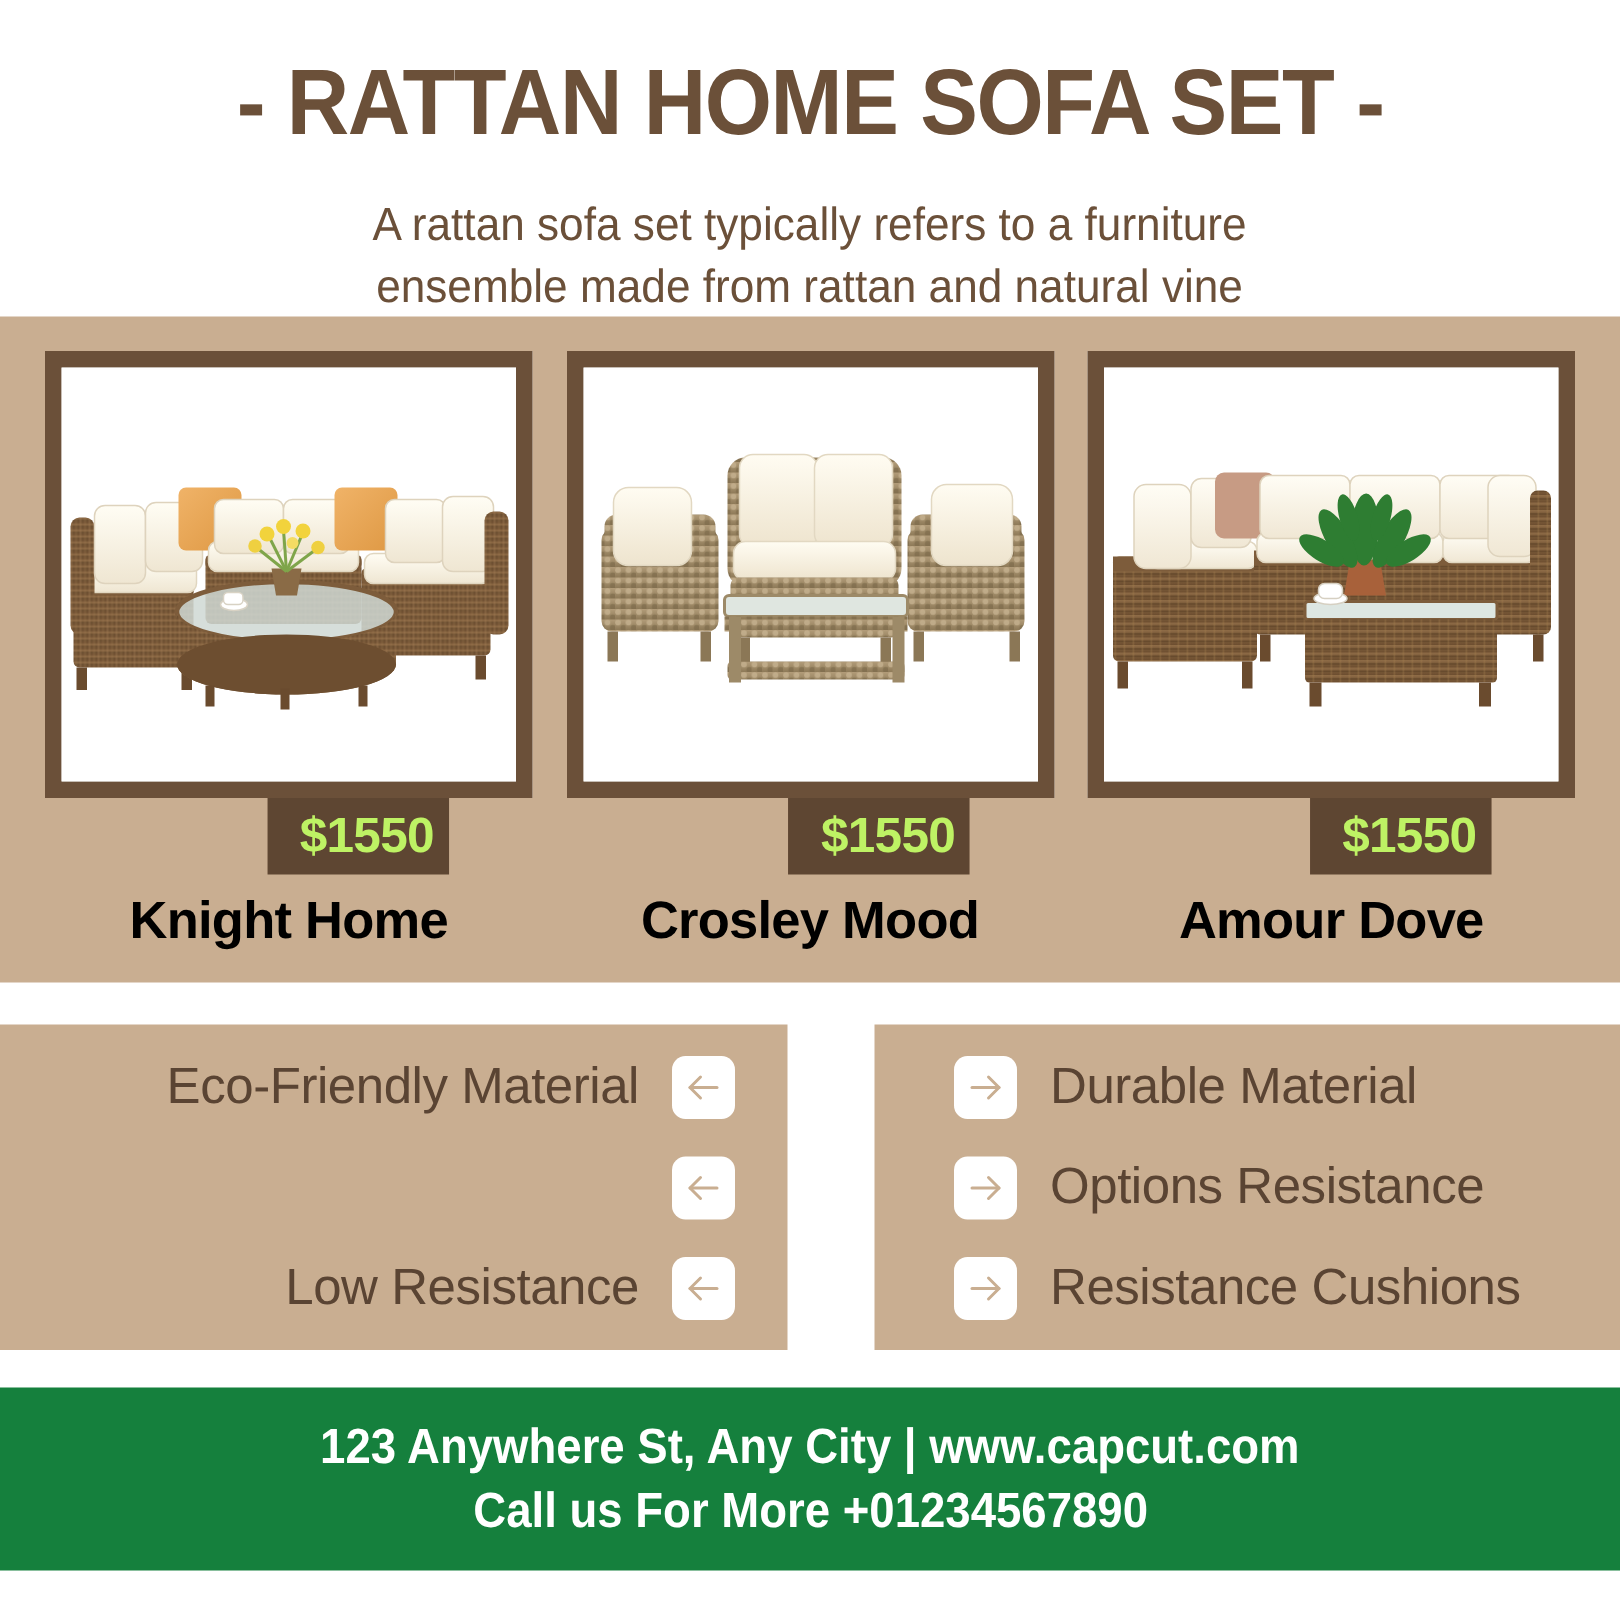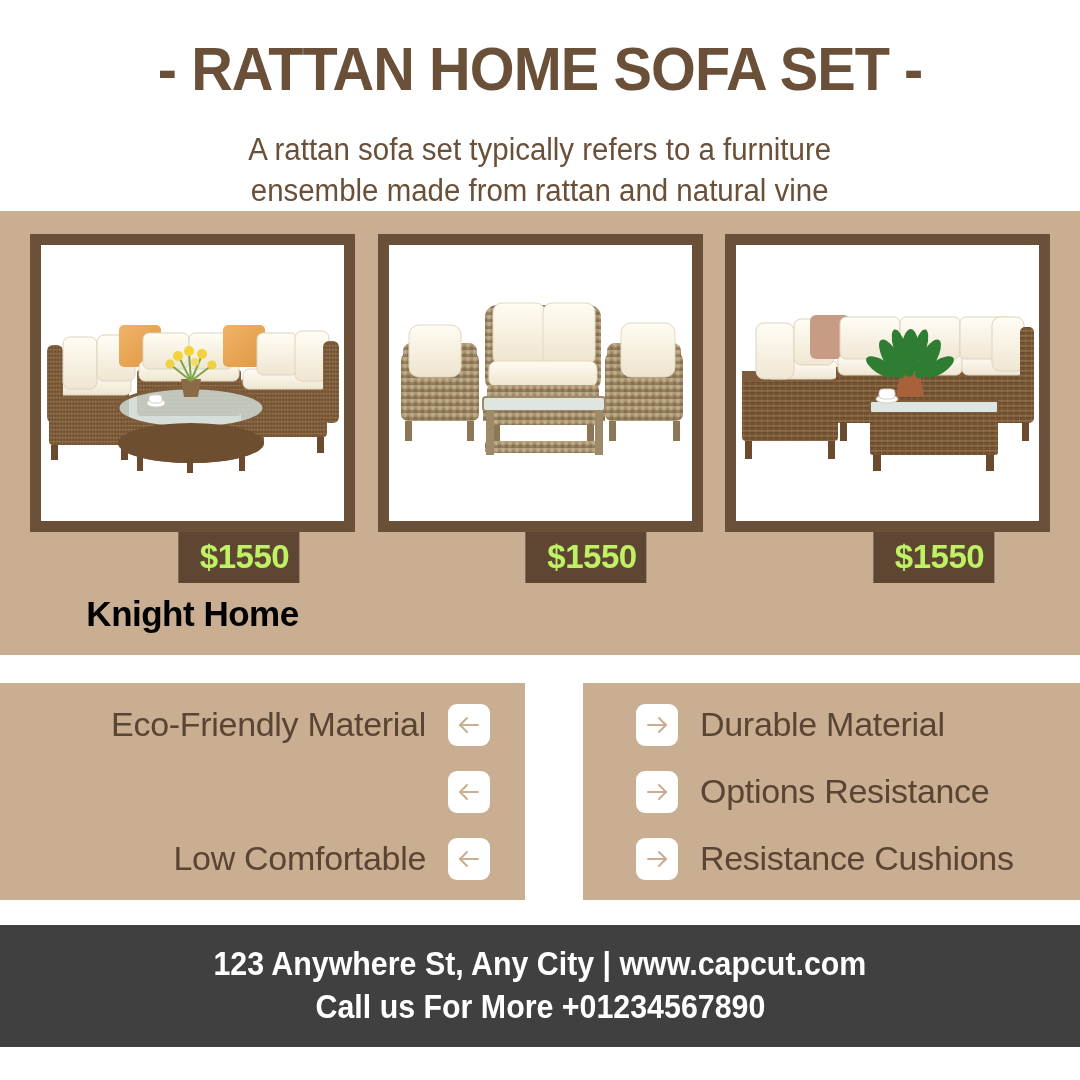--- a/index.html
+++ b/index.html
@@ -115,21 +115,21 @@
     background:#ffffff;
     border-radius:9px;
     flex:0 0 auto;
     display:flex;align-items:center;justify-content:center;
   }
   .arrow-box svg{display:block;}
 
   
   .footer{
     position:absolute;left:0;top:925px;width:1080px;height:122px;
-    background:#404040;
+    background:#15803d;
     display:flex;flex-direction:column;align-items:center;justify-content:center;
   }
   .footer-line{
     color:#ffffff;
     font-size:33px;
     font-weight:bold;
     text-align:center;
     line-height:1.30;
     letter-spacing:0px;
     transform:scaleX(0.92);
@@ -289,20 +289,21 @@
 
             <rect x="94" y="152" width="122" height="14" rx="3" fill="#dfe6e0" stroke="#9d8a68" stroke-width="2"></rect>
             <rect x="94" y="166" width="122" height="10" fill="url(#weave2)"></rect>
             <rect x="96" y="196" width="118" height="12" rx="3" fill="url(#weave2)"></rect>
             <rect x="97" y="166" width="8" height="44" fill="#9d8a68"></rect>
             <rect x="206" y="166" width="8" height="44" fill="#9d8a68"></rect>
           </svg>
         </div>
       </div>
       <div class="price-badge">$1550</div>
+      <div class="card-name">Crosley Mood</div>
     </div>
 
     <div class="card">
       <div class="card-frame">
         <div class="photo">
           <svg class="furn" viewBox="0 0 303 276" preserveAspectRatio="xMidYMid meet">
             <defs>
               <linearGradient id="w3" x1="0" y1="0" x2="0" y2="1">
                 <stop offset="0" stop-color="#8f6c47"></stop>
                   <stop offset="1" stop-color="#6c4d2f"></stop>
@@ -360,20 +361,21 @@
               <ellipse cx="163" cy="100" rx="6" ry="16" transform="rotate(-16 163 100)"></ellipse>
               <ellipse cx="185" cy="100" rx="6" ry="16" transform="rotate(16 185 100)"></ellipse>
             </g>
 
             <ellipse cx="151" cy="154" rx="11" ry="4" fill="#ffffff" stroke="#d6d0c2"></ellipse>
             <rect x="143" y="144" width="16" height="10" rx="4" fill="#ffffff" stroke="#d6d0c2"></rect>
           </svg>
         </div>
       </div>
       <div class="price-badge">$1550</div>
+      <div class="card-name">Amour Dove</div>
     </div>
 
   </div>
 </div>
 
 <div class="features">
 
   <div class="feat-panel feat-left">
     <div class="feat-row">
       <span class="feat-text">Eco-Friendly Material</span>
@@ -386,21 +388,21 @@
     </div>
     <div class="feat-row">
       <span class="arrow-box">
         <svg width="26" height="26" viewBox="0 0 26 26" fill="none" stroke="#C9AE91" stroke-width="2" stroke-linecap="round" stroke-linejoin="round">
           <line x1="22" y1="13" x2="4" y2="13"></line>
             <polyline points="11,6 4,13 11,20"></polyline>
         </svg>
       </span>
     </div>
     <div class="feat-row">
-      <span class="feat-text">Low Comfortable</span>
+      <span class="feat-text">Low Resistance</span>
       <span class="arrow-box">
         <svg width="26" height="26" viewBox="0 0 26 26" fill="none" stroke="#C9AE91" stroke-width="2" stroke-linecap="round" stroke-linejoin="round">
           <line x1="22" y1="13" x2="4" y2="13"></line>
             <polyline points="11,6 4,13 11,20"></polyline>
         </svg>
       </span>
     </div>
   </div>
 
   <div class="feat-panel feat-right">

